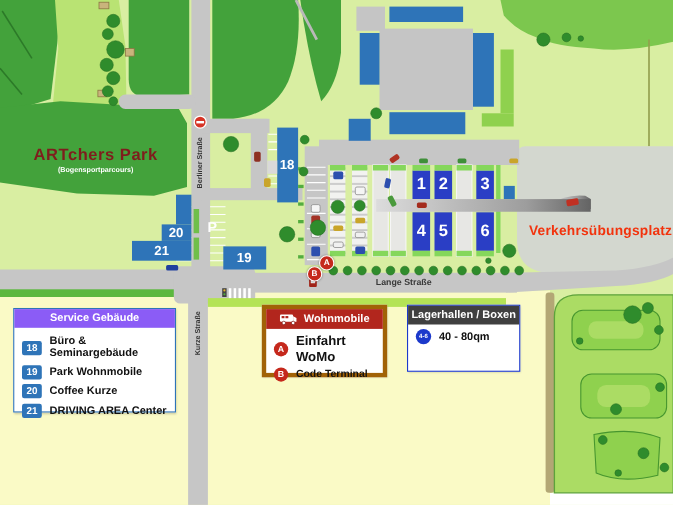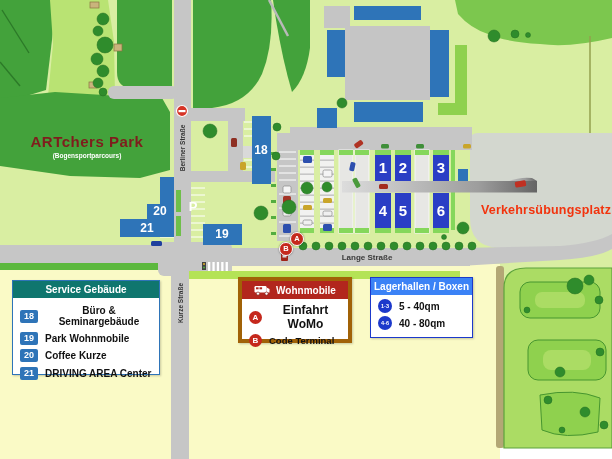--- a/index.html
+++ b/index.html
@@ -17,33 +17,33 @@
   .hnum{font-size:15px;color:#fff;}
   .pmark{font-size:13px;color:#fff;}
   .marker{position:absolute;width:12px;height:12px;border-radius:50%;background:#c5281c;
           border:1px solid #fff;color:#fff;font-size:7.5px;font-weight:bold;line-height:12px;
           text-align:center;transform:translate(-50%,-50%);box-shadow:0 0 2px rgba(0,0,0,.45);}
   .legend{position:absolute;background:#fff;box-shadow:1px 1px 2px rgba(0,0,0,.2);}
   .lg-head{height:17px;display:flex;align-items:center;justify-content:center;gap:5px;
            color:#fff;font-weight:bold;font-size:10px;}
   .lg-body{padding:4px 6px 2px 7px;}
   .lg-row{display:flex;align-items:center;gap:7px;margin-bottom:3px;}
-  .lg-label{font-weight:bold;font-size:10px;color:#111;text-align:center;}
+  .lg-label{font-weight:bold;font-size:10px;color:#111;}
   .legend.service{left:12px;top:280px;width:146px;height:93px;border:1px solid #2e74b8;}
-  .legend.service .lg-head{background:#0f766e;}
+  .legend.service .lg-head{background:#8b5cf6;}
   .legend.service .lg-body{padding-top:7px;}
   .legend.service .lg-row{margin-bottom:4.5px;}
   .chip{display:inline-block;width:18px;height:13px;background:#2e74b8;border-radius:2px;
         color:#fff;font-size:9px;font-weight:bold;text-align:center;line-height:13px;flex:none;}
   .legend.womo{left:238px;top:277px;width:106px;height:58px;border:4px solid #a16207;}
   .legend.womo .lg-head{background:#b2261d;height:18px;font-size:10px;}
   .rchip{display:inline-block;width:13px;height:13px;border-radius:50%;background:#c5281c;
          color:#fff;font-size:8px;font-weight:bold;text-align:center;line-height:13px;flex:none;}
   .legend.lager{left:370px;top:277px;width:101px;height:59px;border:1px solid #1c39cb;}
-  .legend.lager .lg-head{background:#3b82f6;}
+  .legend.lager .lg-head{background:#404040;}
   .bchip{display:inline-block;width:14px;height:14px;border-radius:50%;background:#1c39cb;
          color:#fff;font-size:5.5px;font-weight:bold;text-align:center;line-height:14px;flex:none;}
 </style>
 </head>
 <body>
 
 <div class="stage">
 <svg class="terrain" width="612" height="459" viewBox="0 0 612 459">
   <defs>
     <pattern id="pstripe" width="14" height="7" patternUnits="userSpaceOnUse">
@@ -333,23 +333,19 @@
       <span class="rchip">B</span>
       <span class="lg-label" style="font-size:9.5px">Code Terminal</span>
     </div>
   </div>
 </div>
 
 <div class="legend lager">
   <div class="lg-head">Lagerhallen / Boxen</div>
   <div class="lg-body">
     <div class="lg-row">
-      <span class="bchip">1-3</span>
-      <span class="lg-label">5 - 40qm</span>
-    </div>
-    <div class="lg-row">
       <span class="bchip">4-6</span>
       <span class="lg-label">40 - 80qm</span>
     </div>
   </div>
 </div>
 
 </div>
 
 </body></html>

